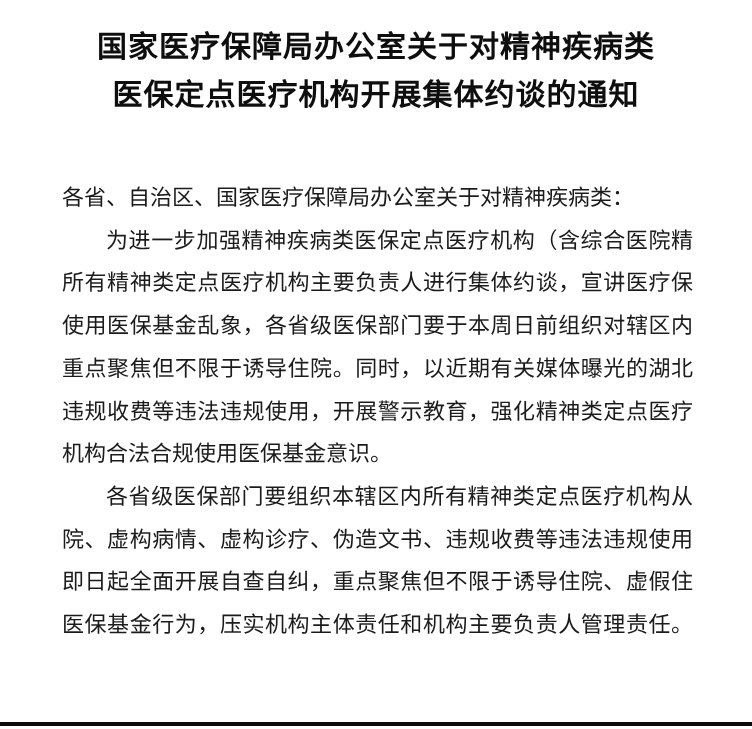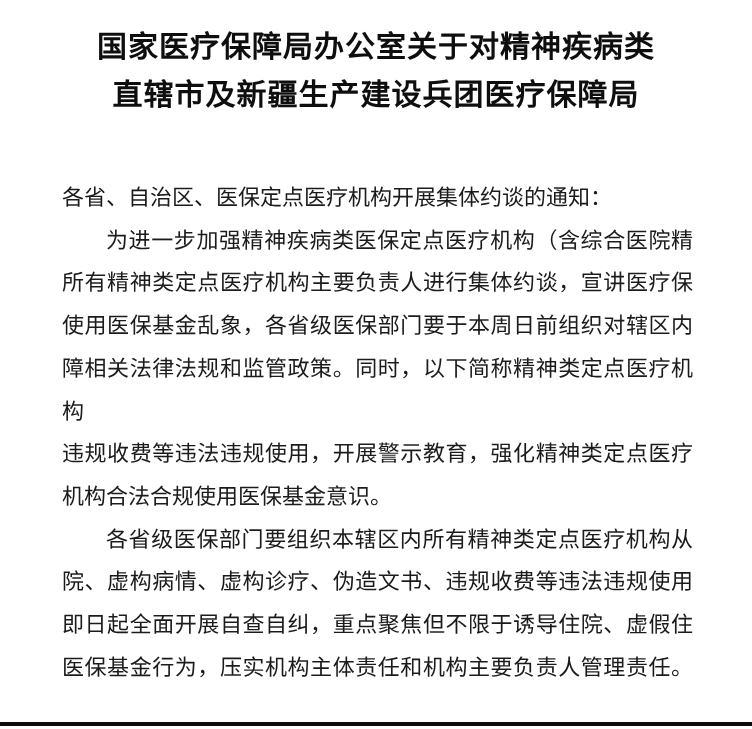--- a/index.html
+++ b/index.html
@@ -50,32 +50,32 @@
     background: #0d0d0d;
   }
 </style>
 </head>
 <body>
 
 <div class="page">
 
   <header class="doc-title">
     <div class="title-line">国家医疗保障局办公室关于对精神疾病类</div>
-    <div class="title-line">直辖市及新疆生产建设兵团医疗保障局</div>
+    <div class="title-line">医保定点医疗机构开展集体约谈的通知</div>
   </header>
 
   <main class="doc-body">
 
-    <div class="line">各省、自治区、医保定点医疗机构开展集体约谈的通知：</div>
+    <div class="line">各省、自治区、国家医疗保障局办公室关于对精神疾病类：</div>
 
     <section>
       <div class="line jline indent">为进一步加强精神疾病类医保定点医疗机构（含综合医院精</div>
       <div class="line jline">所有精神类定点医疗机构主要负责人进行集体约谈，宣讲医疗保</div>
       <div class="line jline">使用医保基金乱象，各省级医保部门要于本周日前组织对辖区内</div>
-      <div class="line jline">障相关法律法规和监管政策。同时，以下简称精神类定点医疗机构</div>
+      <div class="line jline">重点聚焦但不限于诱导住院。同时，以近期有关媒体曝光的湖北</div>
       <div class="line jline">违规收费等违法违规使用，开展警示教育，强化精神类定点医疗</div>
       <div class="line">机构合法合规使用医保基金意识。</div>
     </section>
 
     <section>
       <div class="line jline indent">各省级医保部门要组织本辖区内所有精神类定点医疗机构从</div>
       <div class="line jline">院、虚构病情、虚构诊疗、伪造文书、违规收费等违法违规使用</div>
       <div class="line jline">即日起全面开展自查自纠，重点聚焦但不限于诱导住院、虚假住</div>
       <div class="line jline">医保基金行为，压实机构主体责任和机构主要负责人管理责任。</div>
     </section>

